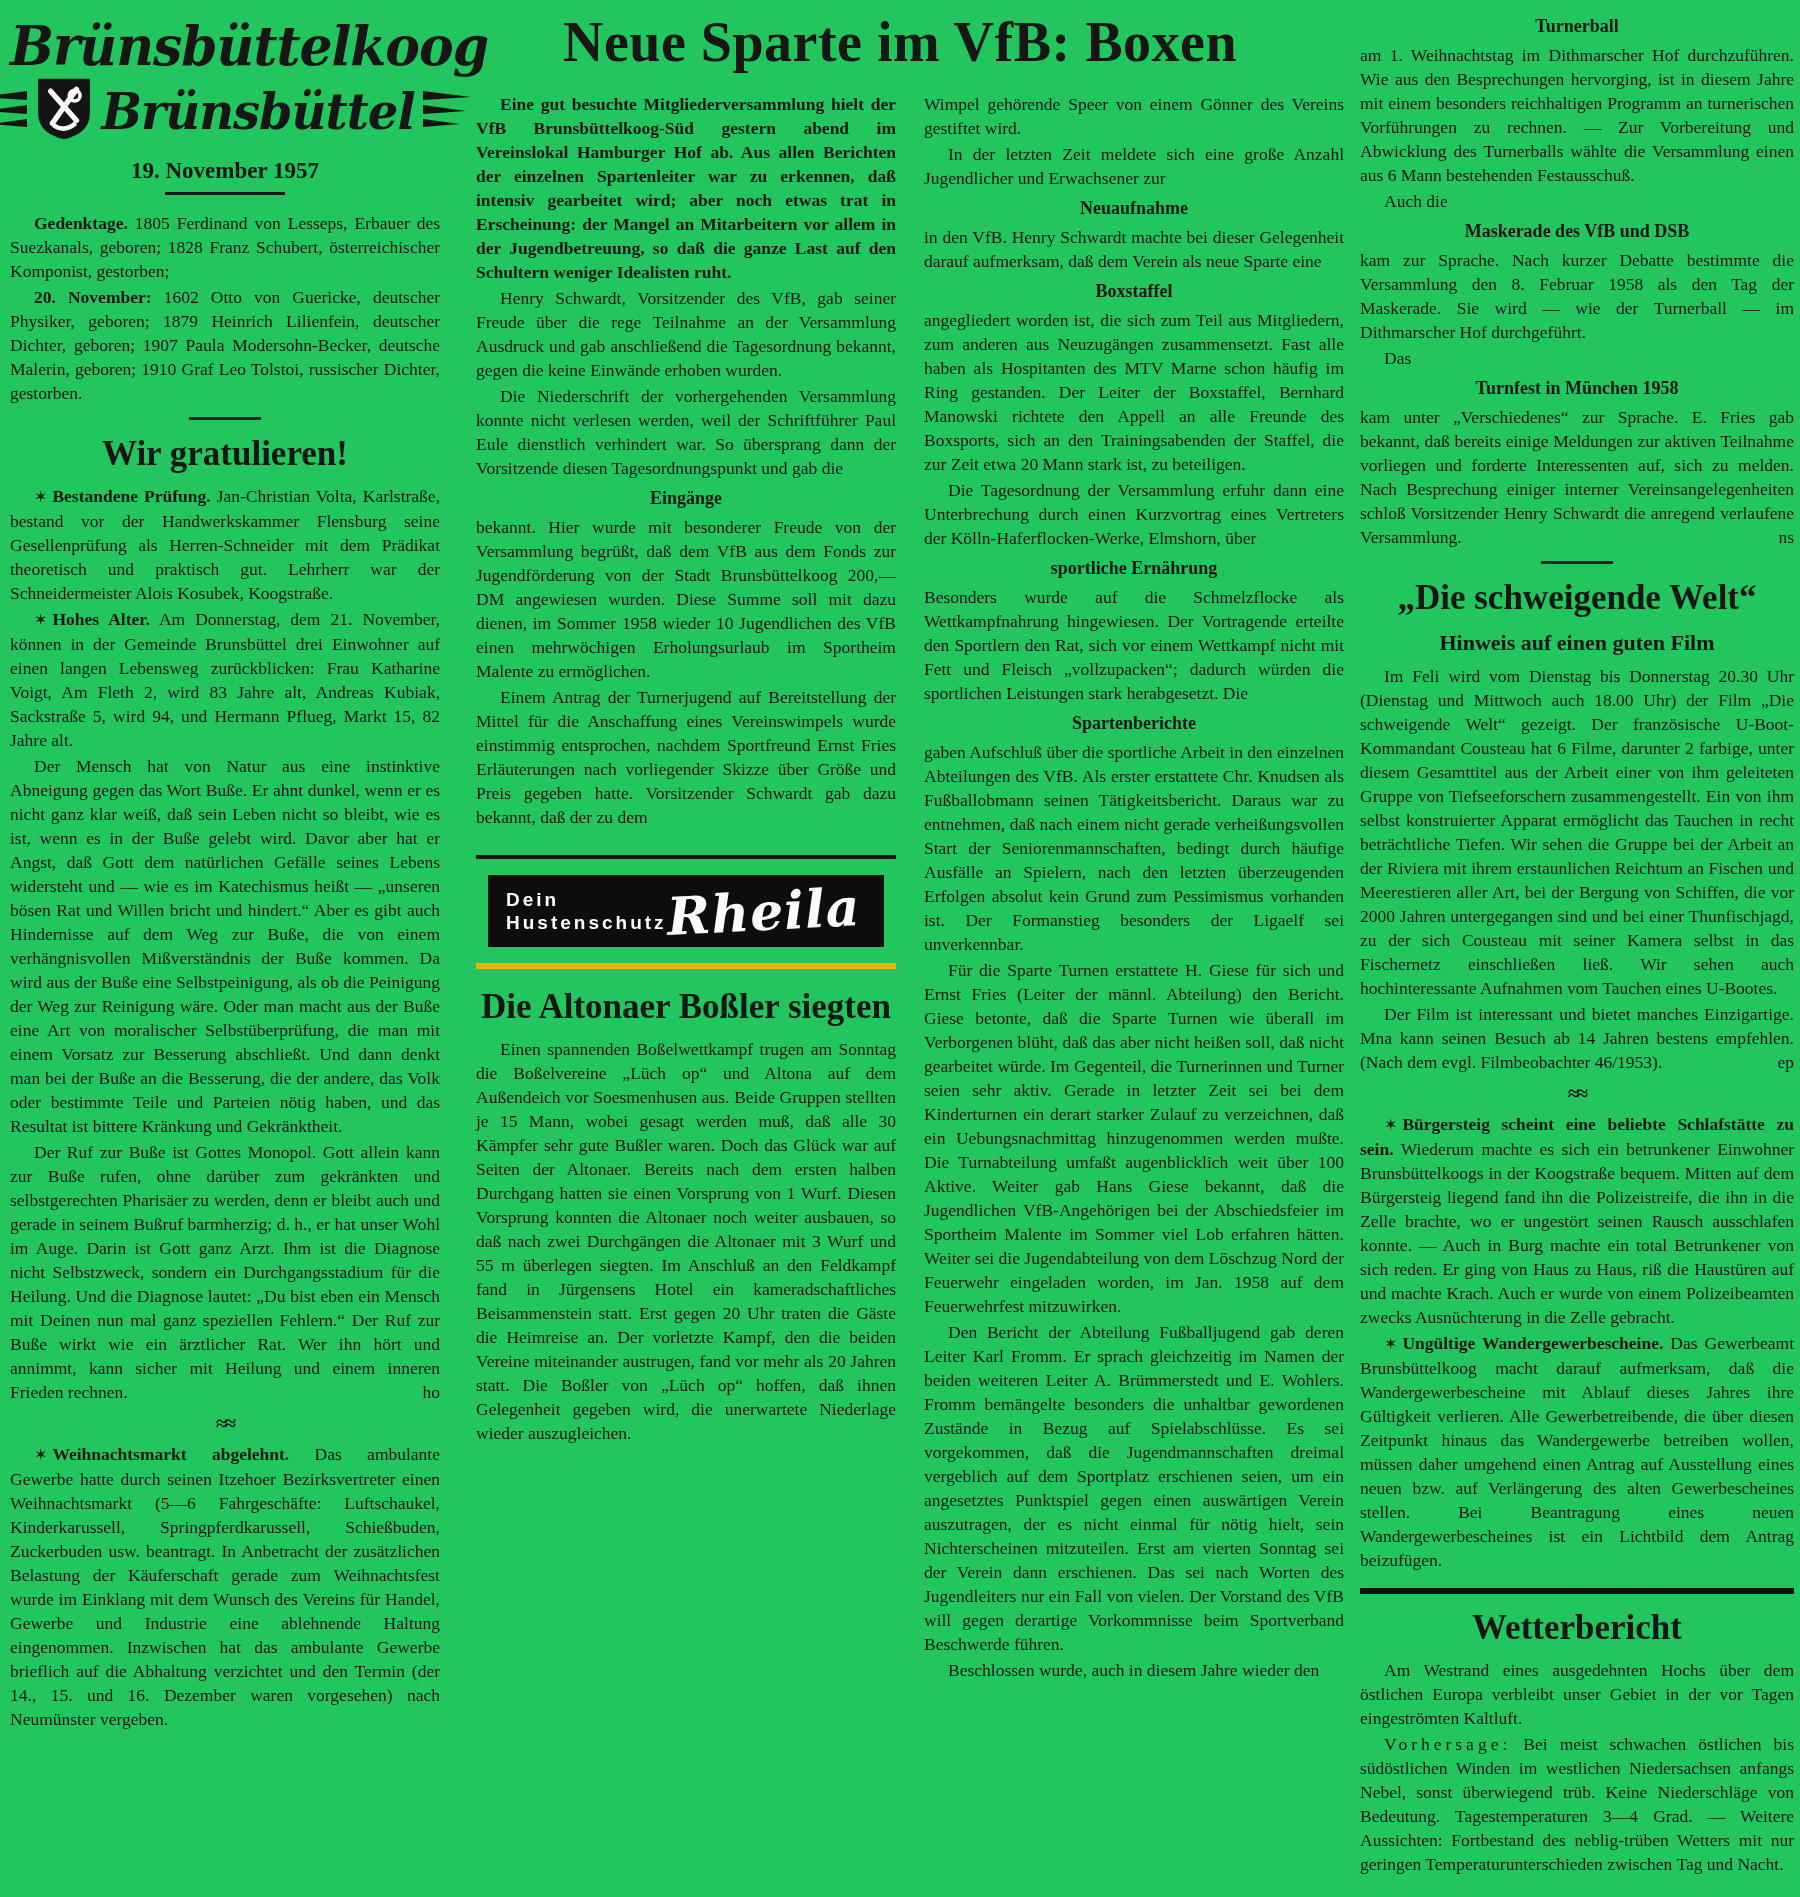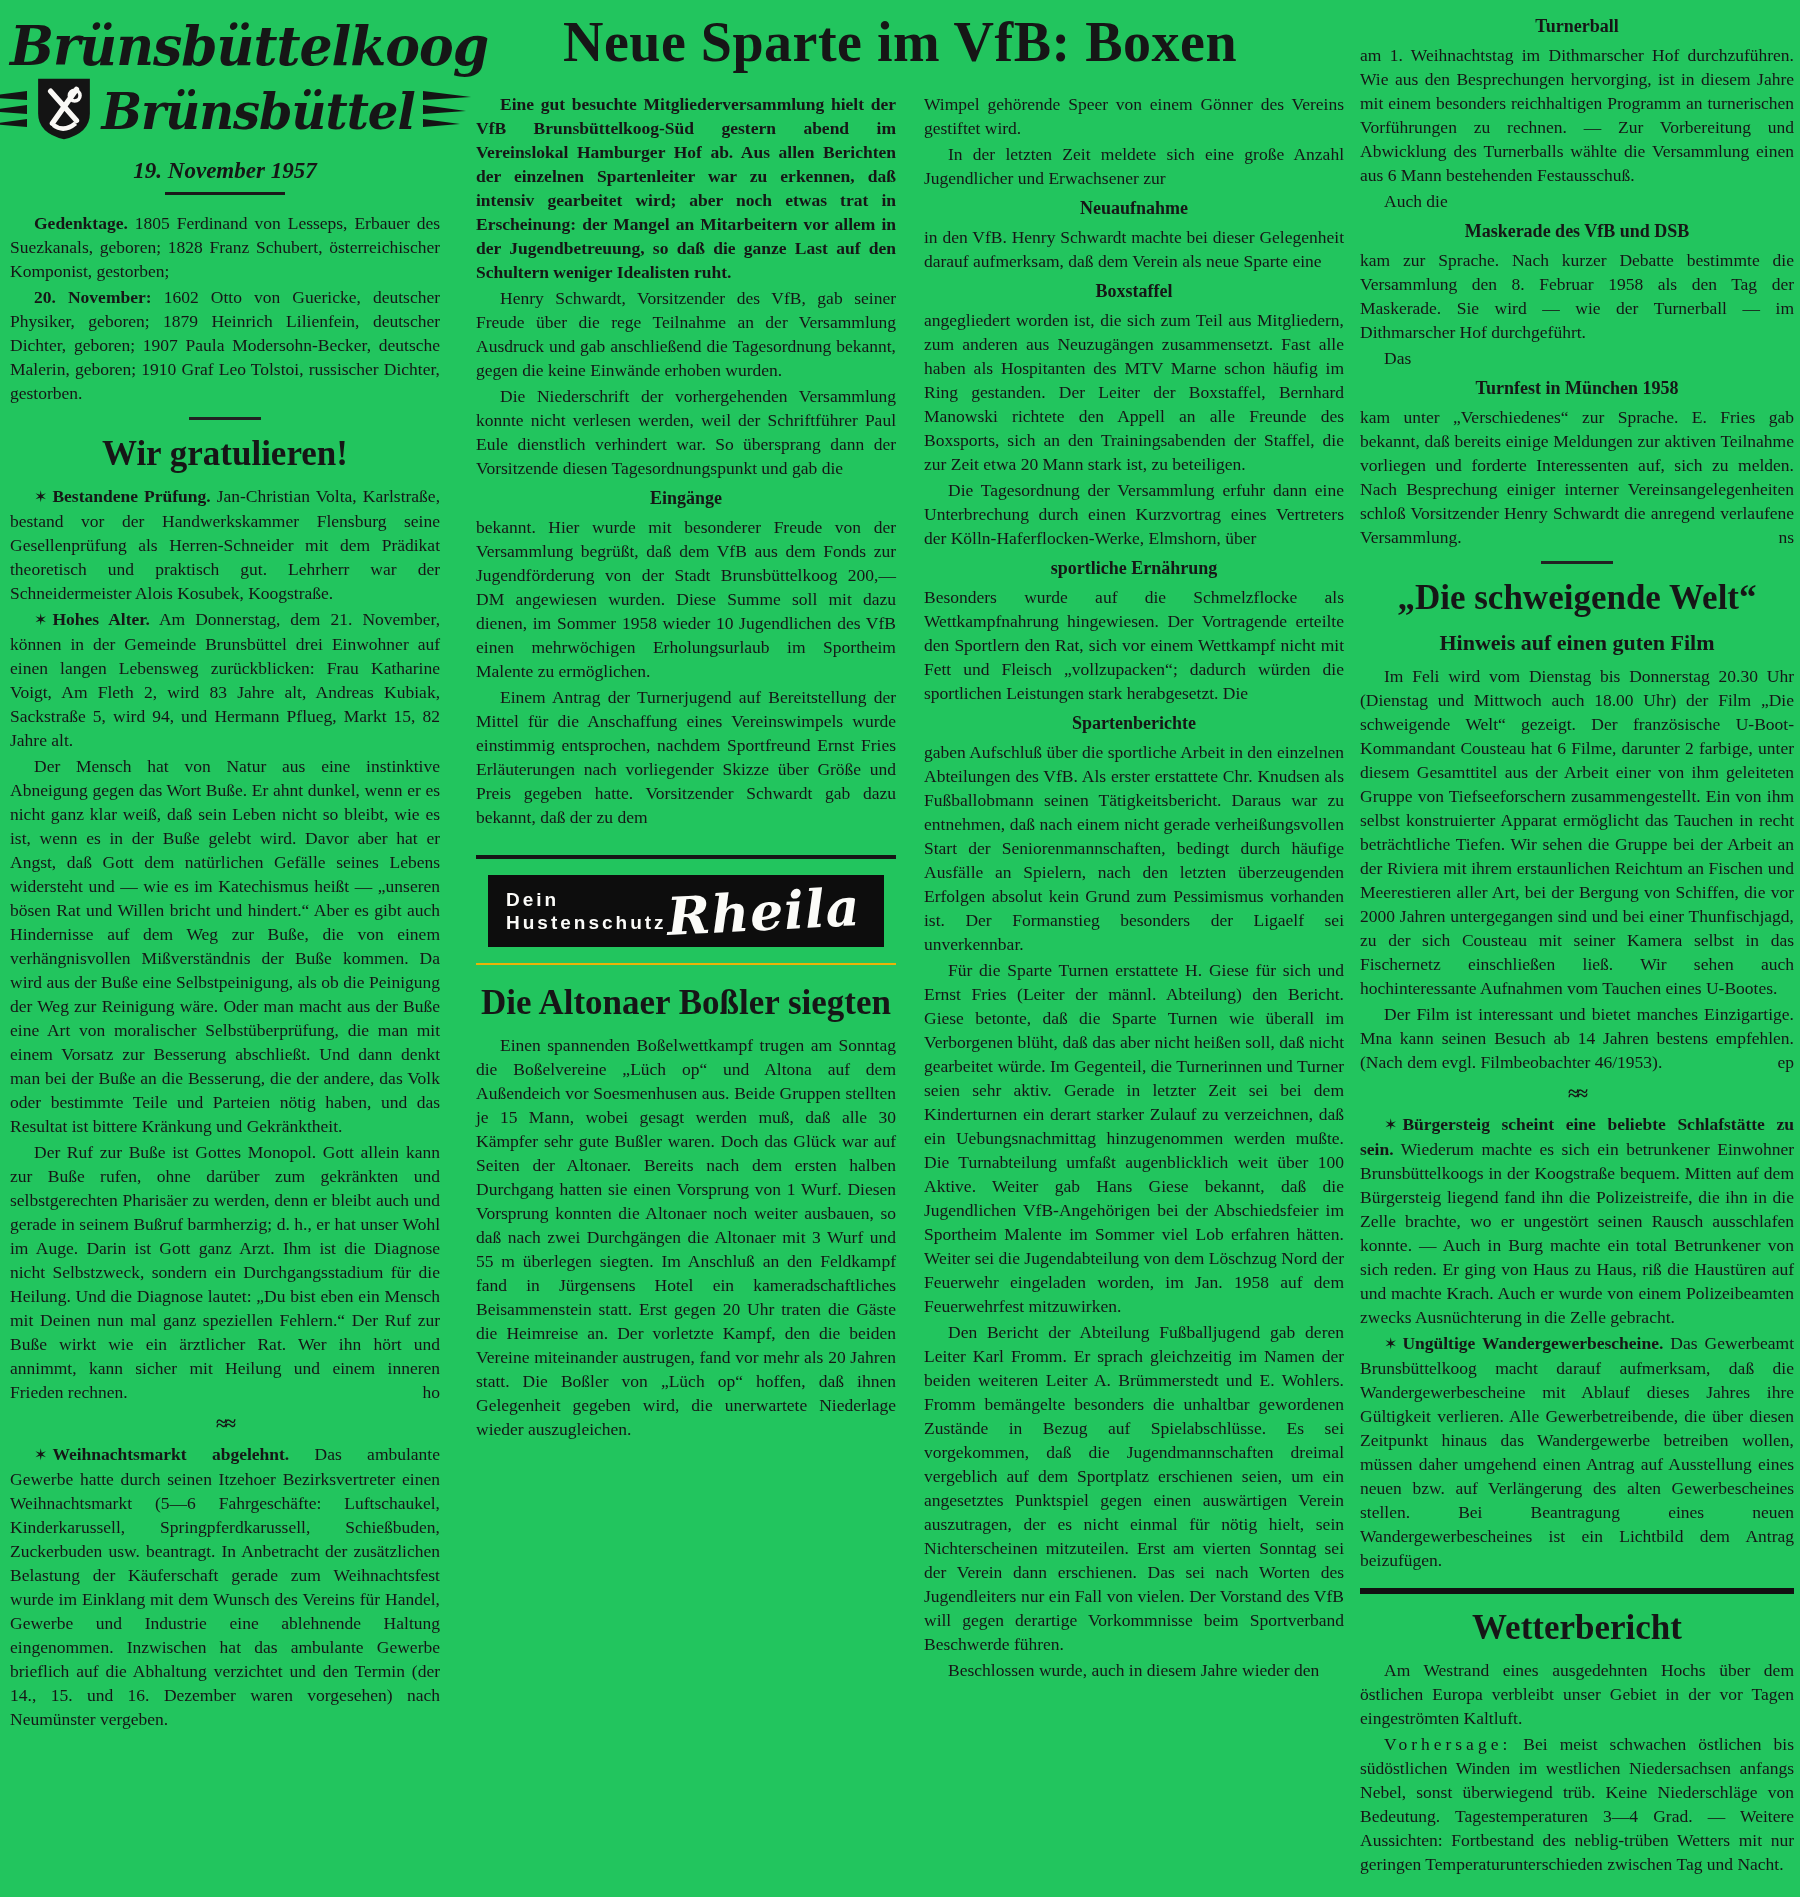--- a/index.html
+++ b/index.html
@@ -28,21 +28,21 @@
 
   
   .masthead { text-align:center; margin-bottom:10px; }
   .fraktur {
     font-family:"DejaVu Serif", serif; font-weight:700; font-style:italic;
     letter-spacing:-1px; transform:scaleY(1.04); display:inline-block;
   }
   .mast-line1 { font-size:52px; line-height:56px; margin-top:10px; }
   .mast-line2 { display:flex; align-items:center; justify-content:center; gap:8px; margin-top:2px; }
   .mast-line2 .fraktur { font-size:48px; line-height:52px; }
-  .mast-date { font-weight:700; font-size:23px; margin-top:12px;font-style:italic; }
+  .mast-date { font-weight:700; font-size:23px; margin-top:12px; }
   .date-rule { width:120px; border-top:3px solid #1a1a1a; margin:8px auto 16px auto; }
 
   h1.headline {
     font-size:56px; line-height:60px; font-weight:700; text-align:center;
     margin:4px 0 20px 0; letter-spacing:0.5px;
   }
   h2.sect {
     font-size:35px; line-height:40px; font-weight:700; text-align:center;
     margin:14px 0 10px 0;
   }
@@ -56,21 +56,21 @@
   }
   .lead { font-weight:700; }
 
   .two { display:grid; grid-template-columns:1fr 1fr; column-gap:28px;margin-left:20px; }
 
   .divider-dash { width:72px; border-top:3px solid #222; margin:12px auto; }
   .squiggle { text-align:center; font-size:20px; line-height:22px; letter-spacing:-2px; margin:8px 0; font-weight:700; }
   .thick-rule { border-top:6px solid #111; margin:16px 0 8px 0; }
 
   
-  .ad-wrap { border-top:4px solid #161616; border-bottom:2px solid #eab308; padding:16px 12px; margin:26px 0 18px 0; }
+  .ad-wrap { border-top:4px solid #161616; border-bottom:6px solid #eab308; padding:16px 12px; margin:26px 0 18px 0; }
   .ad {
     background:#0d0d0d; color:#fbfbf8;
     display:flex; align-items:center; justify-content:space-between;
     padding:10px 18px; height:72px; box-sizing:border-box;
   }
   .ad-left { font-family:"Liberation Sans", sans-serif; font-weight:700; font-size:19px; line-height:23px; letter-spacing:3px; }
   .ad-brand {
     font-family:"DejaVu Serif", serif; font-style:italic; font-weight:700;
     font-size:52px; transform:rotate(-3deg); margin-right:8px; letter-spacing:1px;
   }

